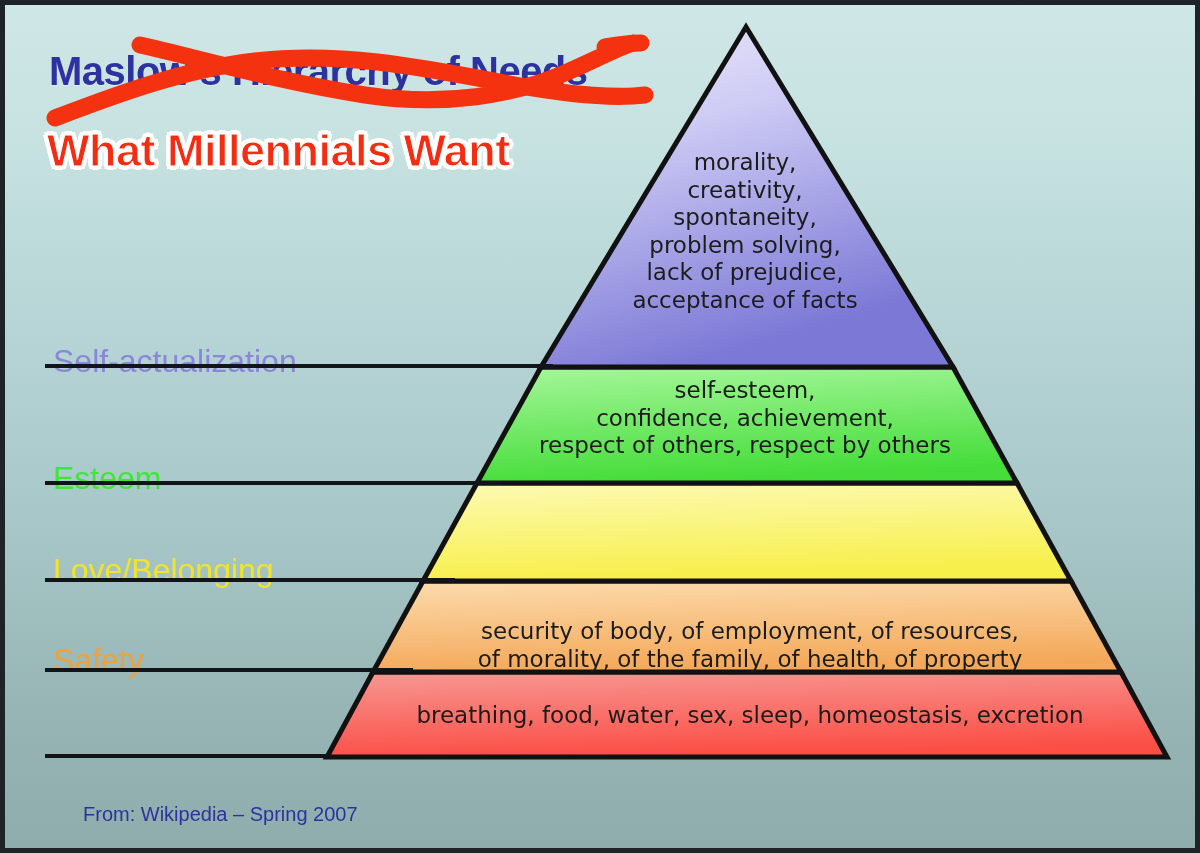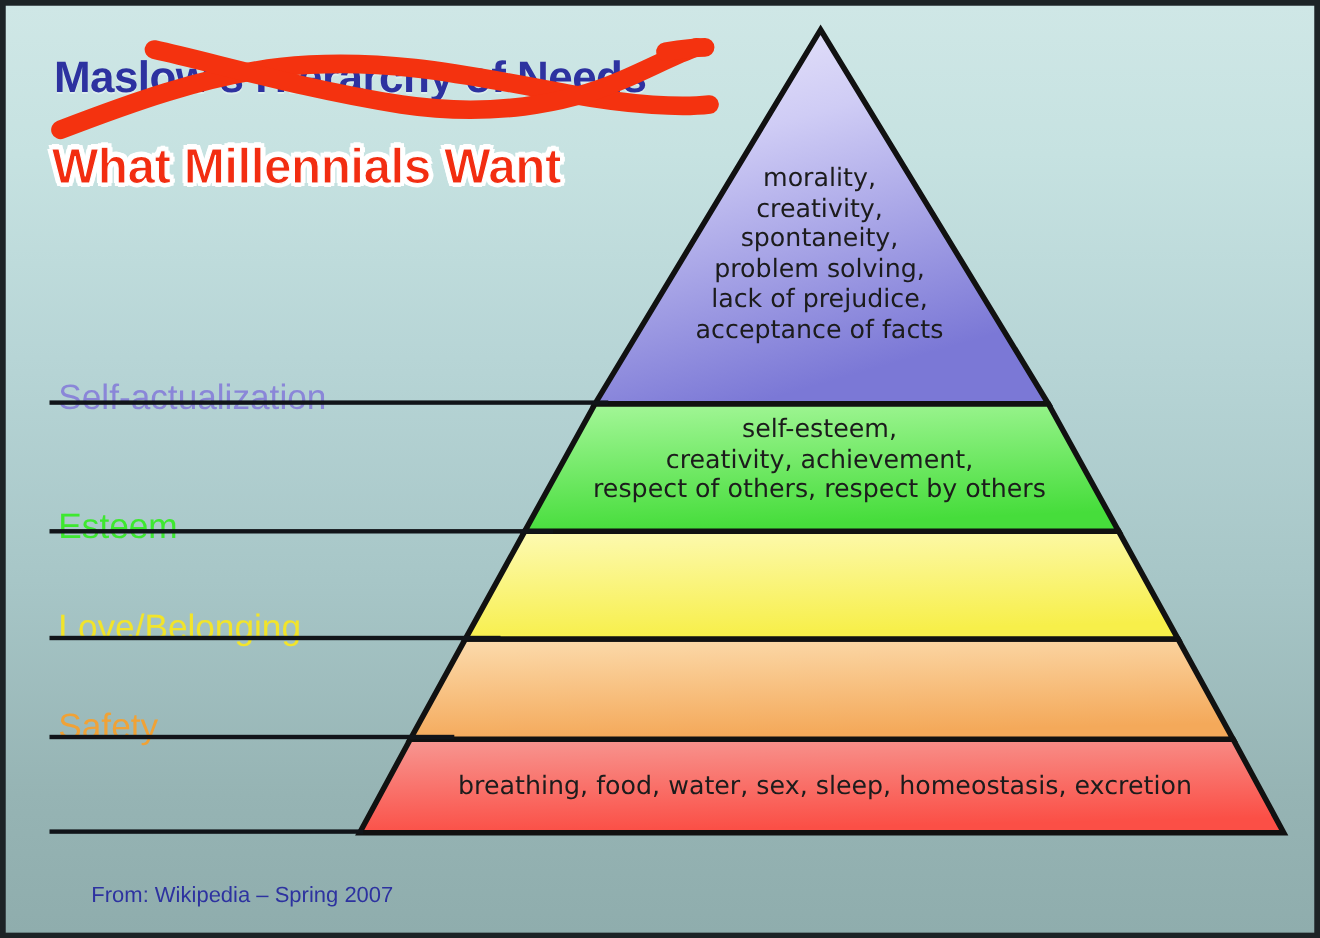--- a/index.html
+++ b/index.html
@@ -145,24 +145,26 @@
   </svg>
 
   <div class="tier-text" id="text-self">morality,
 creativity,
 spontaneity,
 problem solving,
 lack of prejudice,
 acceptance of facts</div>
 
   <div class="tier-text" id="text-esteem">self-esteem,
-creativity, achievement,
+confidence, achievement,
 respect of others, respect by others</div>
 
 
+  <div class="tier-text" id="text-safety">security of body, of employment, of resources,
+of morality, of the family, of health, of property</div>
 
   <div class="tier-text" id="text-phys">breathing, food, water, sex, sleep, homeostasis, excretion</div>
 
   <div class="side-label" id="label-self">Self-actualization</div>
   <div class="rule" id="rule-self"></div>
 
   <div class="side-label" id="label-esteem">Esteem</div>
   <div class="rule" id="rule-esteem"></div>
 
   <div class="side-label" id="label-love">Love/Belonging</div>

